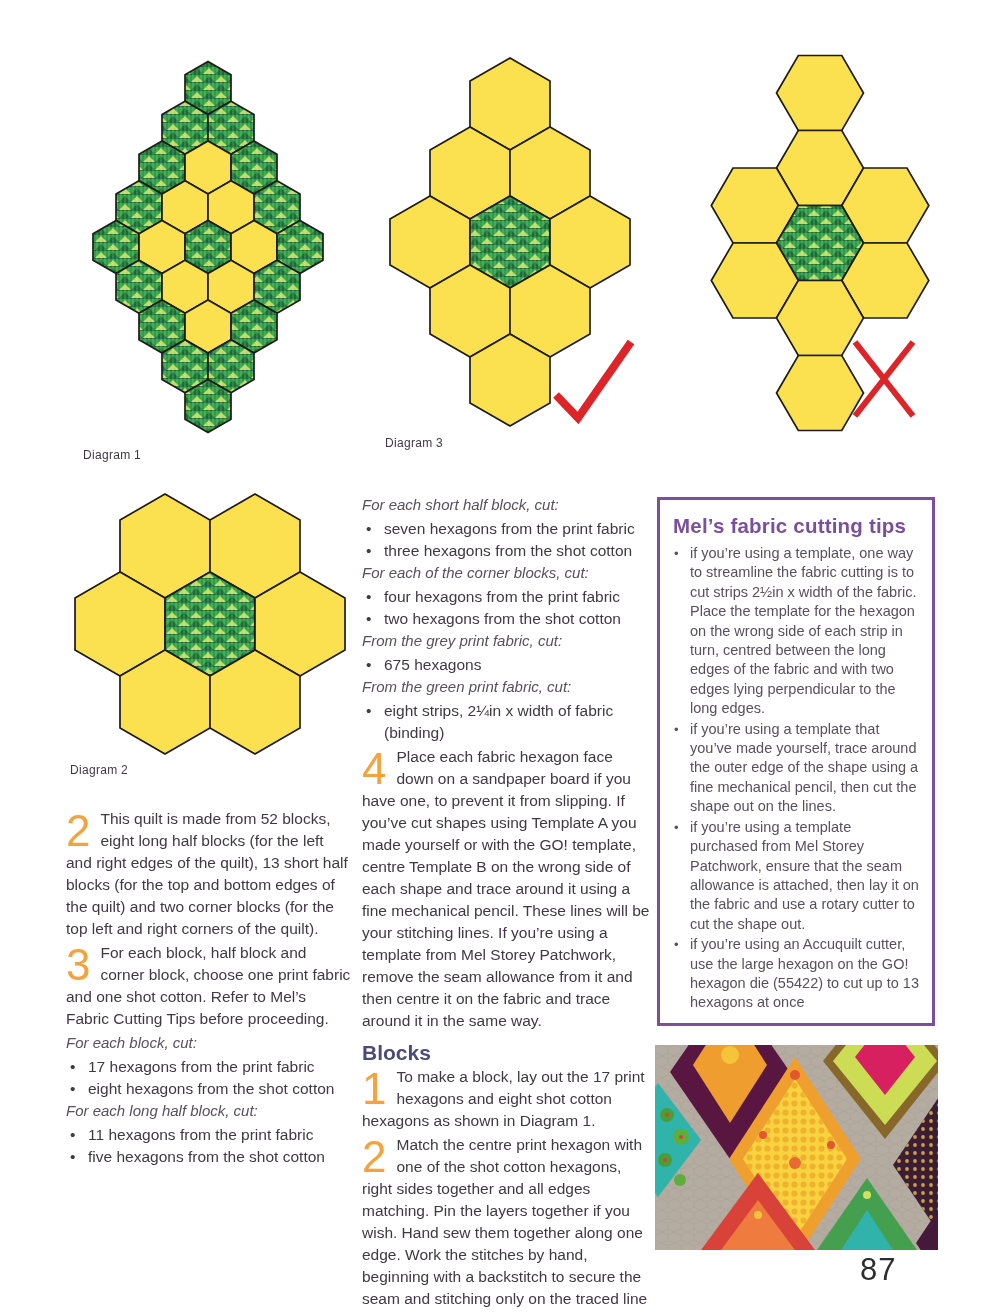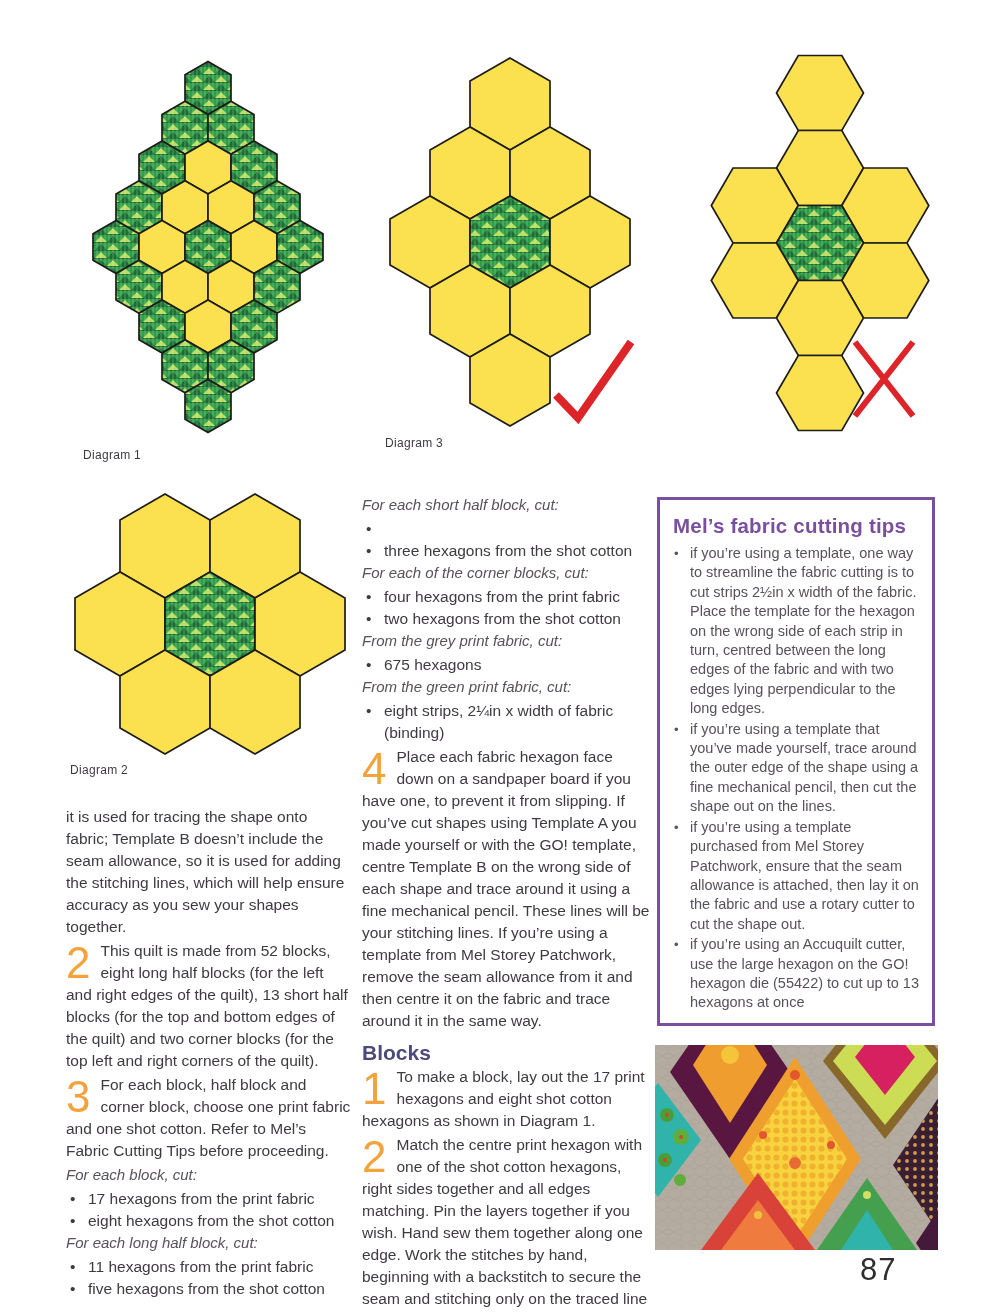--- a/index.html
+++ b/index.html
@@ -165,21 +165,20 @@
         <polygon points="50.0,82.0 95.0,108.0 95.0,160.0 50.0,186.0 5.0,160.0 5.0,108.0" fill="#fbe14f" stroke="#1d1c1a" stroke-width="1.7"></polygon>
         <polygon points="140.0,82.0 185.0,108.0 185.0,160.0 140.0,186.0 95.0,160.0 95.0,108.0" fill="url(#pat-diagram2)" stroke="#1d1c1a" stroke-width="1.7"></polygon>
         <polygon points="230.0,82.0 275.0,108.0 275.0,160.0 230.0,186.0 185.0,160.0 185.0,108.0" fill="#fbe14f" stroke="#1d1c1a" stroke-width="1.7"></polygon>
         <polygon points="95.0,160.0 140.0,186.0 140.0,238.0 95.0,264.0 50.0,238.0 50.0,186.0" fill="#fbe14f" stroke="#1d1c1a" stroke-width="1.7"></polygon>
         <polygon points="185.0,160.0 230.0,186.0 230.0,238.0 185.0,264.0 140.0,238.0 140.0,186.0" fill="#fbe14f" stroke="#1d1c1a" stroke-width="1.7"></polygon>
       </svg>
   </figure>
   <div class="caption" style="left:70px;top:763px;width:280px;">Diagram 2</div>
 
   <div class="col" style="left:66px;top:806px;width:287px;">
-    <p>it is used for tracing the shape onto fabric; Template B doesn’t include the seam allowance, so it is used for adding the stitching lines, which will help ensure accuracy as you sew your shapes together.</p>
     <div class="step">
       <span class="stepnum">2</span><span>This quilt is made from 52 blocks, eight long half blocks (for the left and right edges of the quilt), 13 short half blocks (for the top and bottom edges of the quilt) and two corner blocks (for the top left and right corners of the quilt).</span>
     </div>
     <div class="step">
       <span class="stepnum">3</span><span>For each block, half block and corner block, choose one print fabric and one shot cotton. Refer to Mel’s Fabric Cutting Tips before proceeding.</span>
     </div>
     <p class="cl-label">For each block, cut:</p>
     <div class="cl-item">
         <span class="blt">•</span>
         <span>17 hexagons from the print fabric</span>
@@ -196,20 +195,21 @@
     <div class="cl-item">
         <span class="blt">•</span>
         <span>five hexagons from the shot cotton</span>
       </div>
   </div>
 
   <div class="col" style="left:362px;top:494px;width:288px;">
     <p class="cl-label">For each short half block, cut:</p>
     <div class="cl-item">
         <span class="blt">•</span>
+        <span>seven hexagons from the print fabric</span>
       </div>
     <div class="cl-item">
         <span class="blt">•</span>
         <span>three hexagons from the shot cotton</span>
       </div>
     <p class="cl-label">For each of the corner blocks, cut:</p>
     <div class="cl-item">
         <span class="blt">•</span>
         <span>four hexagons from the print fabric</span>
       </div>

